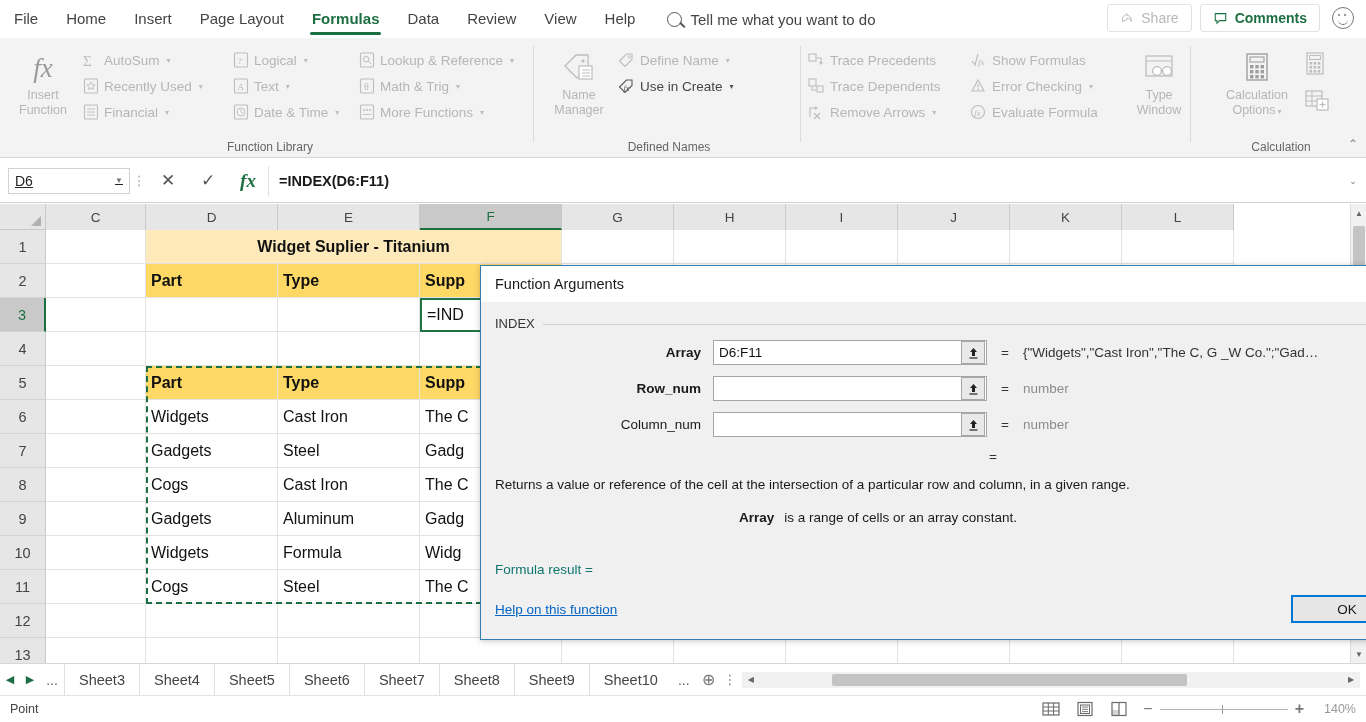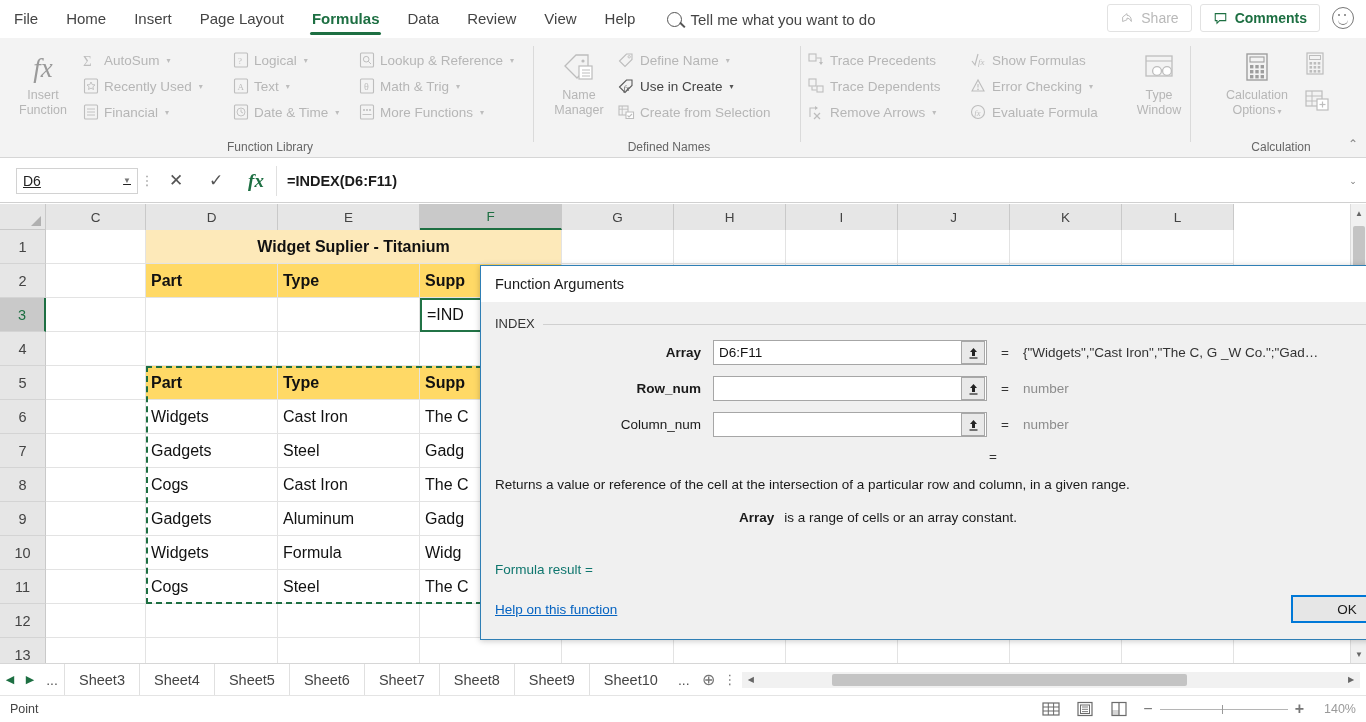--- a/index.html
+++ b/index.html
@@ -54,21 +54,21 @@
   .mrow.en{ color:#444; }
   .ico{ width:17px;height:17px; display:inline-flex; align-items:center;
       justify-content:center; flex:0 0 auto;}
   .caret{ font-size:8px; color:#bdbdbd; margin-left:2px;}
   .mrow.en .caret{ color:#555; }
   .collapse{ position:absolute; right:8px; bottom:6px; font-size:12px; color:#888; cursor:pointer;}
 
   
   .fbar{ position:absolute; left:0; top:159px; width:1366px; height:44px;
       background:#fff; border-bottom:1px solid #d0d0d0; display:flex; align-items:center;}
-  .namebox{ margin-left:16px; width:122px; height:26px; border:1px solid #d2d2d2;
+  .namebox{ margin-left:8px; width:122px; height:26px; border:1px solid #d2d2d2;
       background:#fff; display:flex; align-items:center; padding:0 6px;
       font-size:14px; color:#222; cursor:text;text-decoration:underline; }
   .namebox .nb-caret{ margin-left:auto; font-size:8px; color:#777;}
   .dots{ width:18px; text-align:center; color:#9a9a9a; font-size:13px; letter-spacing:0;
       line-height:6px; }
   .fbtns{ display:flex; align-items:center; gap:0px; }
   .fbtn{ width:40px; height:30px; display:flex; align-items:center; justify-content:center;
       font-size:17px; color:#555; cursor:pointer;}
   .fbtn.fx{ font-style:italic; font-family:"Liberation Serif",serif; color:#1d6f42;
       font-weight:bold; font-size:19px;}
@@ -362,32 +362,20 @@
           <div class="mrow en">
       <span class="ico">
               <svg width="17" height="16" viewBox="0 0 17 16">
                 <path d="M1.5 9 L8.5 2 H14 V7.5 L7 14.5 Z" fill="none" stroke="#5a5a5a" stroke-width="1.1"></path>
                 <text x="5.5" y="13" font-size="8" font-style="italic" font-family="Liberation Serif,serif" fill="#5a5a5a">fx</text>
               </svg>
             </span>
       <span>Use in Create</span>
             <span class="caret">▾</span>
     </div>
-          <div class="mrow">
-      <span class="ico">
-              <svg width="17" height="16" viewBox="0 0 17 16">
-                <rect x="1" y="2" width="9" height="9" fill="none" stroke="#bdbdbd" stroke-width="1.1"></rect>
-                <line x1="1" y1="5.2" x2="10" y2="5.2" stroke="#bdbdbd" stroke-width=".9"></line>
-                <line x1="4.2" y1="2" x2="4.2" y2="11" stroke="#bdbdbd" stroke-width=".9"></line>
-                <path d="M8 8 H15.5 V14.5 H8 Z" fill="#fff" stroke="#bdbdbd" stroke-width="1.1"></path>
-                <path d="M9.5 11.5 L11 13 L14 10" fill="none" stroke="#bdbdbd" stroke-width="1.1"></path>
-              </svg>
-            </span>
-      <span>Create from Selection</span>
-    </div>
         </div>
       <div class="glabel" style="left:39px;width:180px;">Defined Names</div>
     </div>
     <div class="sep" style="left:800px;"></div>
 
     <div class="grp" style="left:806px;width:382px;">
       <div id="fa-col1" style="position:absolute;left:2px;top:9px;width:160px;">
           <div class="mrow">
       <span class="ico">
               <svg width="17" height="16" viewBox="0 0 17 16">

